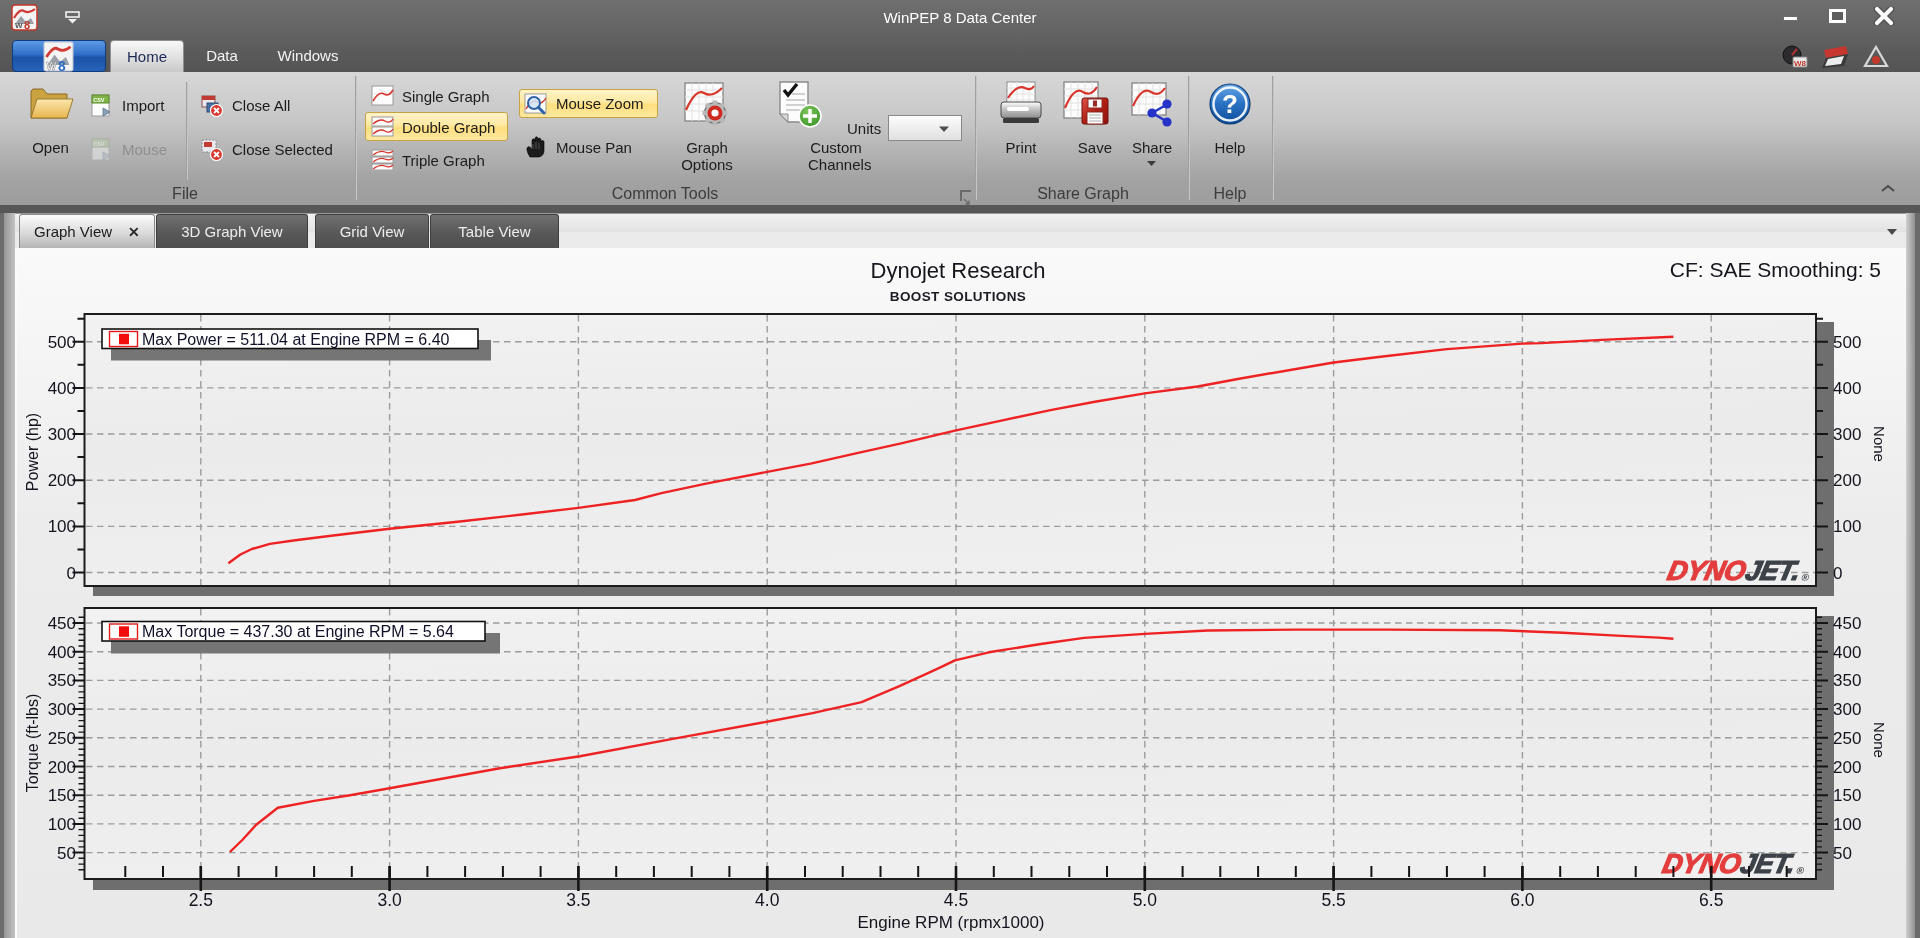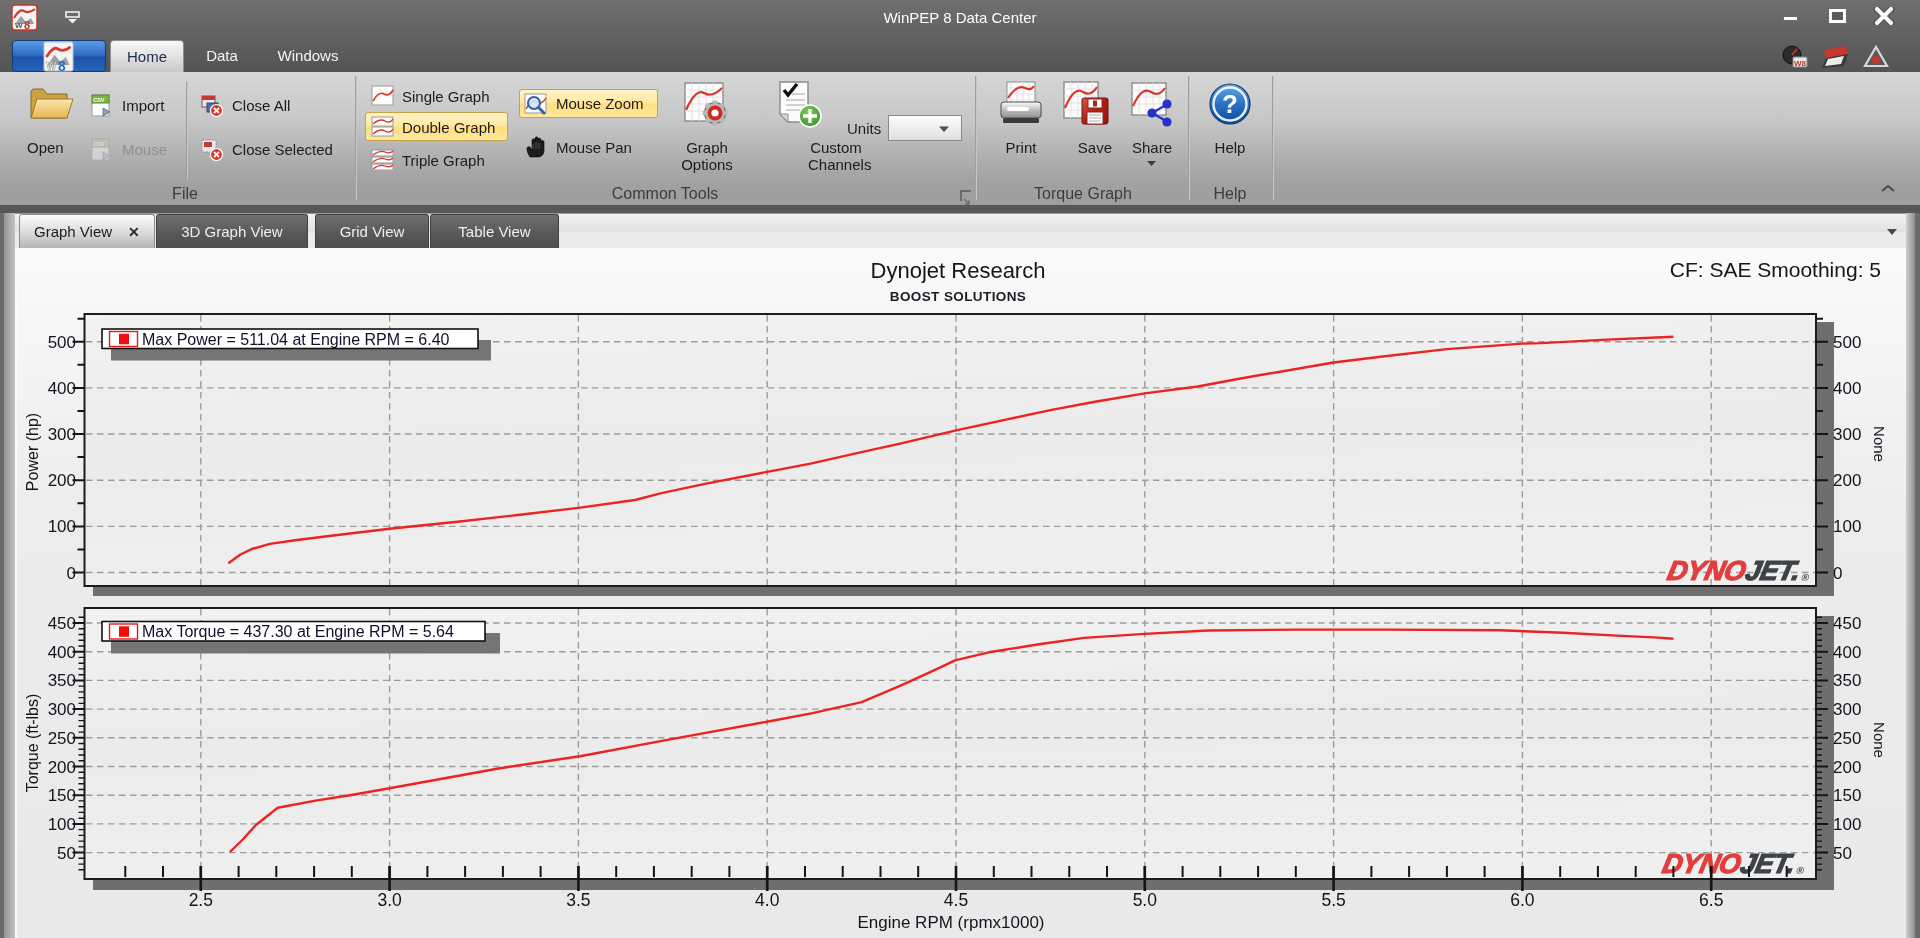--- a/index.html
+++ b/index.html
@@ -72,35 +72,35 @@
 <div class="abs" style="left:110px;top:40px;width:74px;height:32px;background:linear-gradient(180deg,#f8f8f8,#e2e2e2 50%,#c9c9c9);border:1px solid #8f8f8f;border-bottom:none;border-radius:4px 4px 0 0;text-align:center;line-height:31px;font-size:15px;color:#1e2a55">Home</div>
 <div class="abs" style="left:195px;top:40px;width:54px;height:32px;text-align:center;line-height:31px;font-size:15px;color:#f4f4f4">Data</div>
 <div class="abs" style="left:268px;top:40px;width:80px;height:32px;text-align:center;line-height:31px;font-size:15px;color:#f4f4f4">Windows</div>
 <div id="ribbon">
  <div class="gsep" style="left:355px"></div>
  <div class="gsep" style="left:975px"></div>
  <div class="gsep" style="left:1188px"></div>
  <div class="gsep" style="left:1272px"></div>
  <div class="glabel" style="left:120px;width:130px">File</div>
  <div class="glabel" style="left:590px;width:150px">Common Tools</div>
- <div class="glabel" style="left:1008px;width:150px">Torque Graph</div>
+ <div class="glabel" style="left:1008px;width:150px">Share Graph</div>
  <div class="glabel" style="left:1193px;width:74px">Help</div>
 </div>
 
 <svg class="abs" style="left:27px;top:82px" width="47" height="42" viewBox="0 0 47 42">
  <path d="M4 9 L4 36 L40 36 L40 12 L20 12 L16 7 L6 7 Z" fill="#caa23f" stroke="#8a6b28"></path>
  <path d="M4 36 L10 17 L46 17 L40 36 Z" fill="url(#fgr)" stroke="#9a7a30"></path>
  <defs>
       <linearGradient id="fgr" x1="0" y1="0" x2="0" y2="1">
         <stop offset="0" stop-color="#fae7ae"></stop>
         <stop offset="1" stop-color="#e8b54e"></stop>
       </linearGradient>
     </defs>
 </svg>
-<div class="btxt" style="left:27px;top:139px;width:47px;text-align:left">Open</div>
+<div class="btxt" style="left:27px;top:139px;width:47px;text-align:center">Open</div>
 
 <svg class="abs" style="left:90px;top:94px" width="23" height="23" viewBox="0 0 23 23">
  <rect x="2" y="1" width="17" height="21" fill="#fdfdfd" stroke="#9a9a9a"></rect>
  <rect x="2" y="1" width="17" height="8" fill="#7fb347" stroke="#5e8c2e"></rect>
  <text x="3.2" y="7.5" font-size="5.5" font-weight="bold" fill="#fff" font-family="Liberation Sans">CSV</text>
  <path d="M13 14 L20 18 L13 22 Z" fill="#8aa0b8" stroke="#5a708a" stroke-width="0.8"></path>
 </svg>
 <div class="btxt" style="left:122px;top:97px">Import</div>
 <svg class="abs" style="left:90px;top:138px;opacity:.5" width="23" height="23" viewBox="0 0 23 23">
  <rect x="2" y="1" width="17" height="21" fill="#f2f2f2" stroke="#adadad"></rect>

